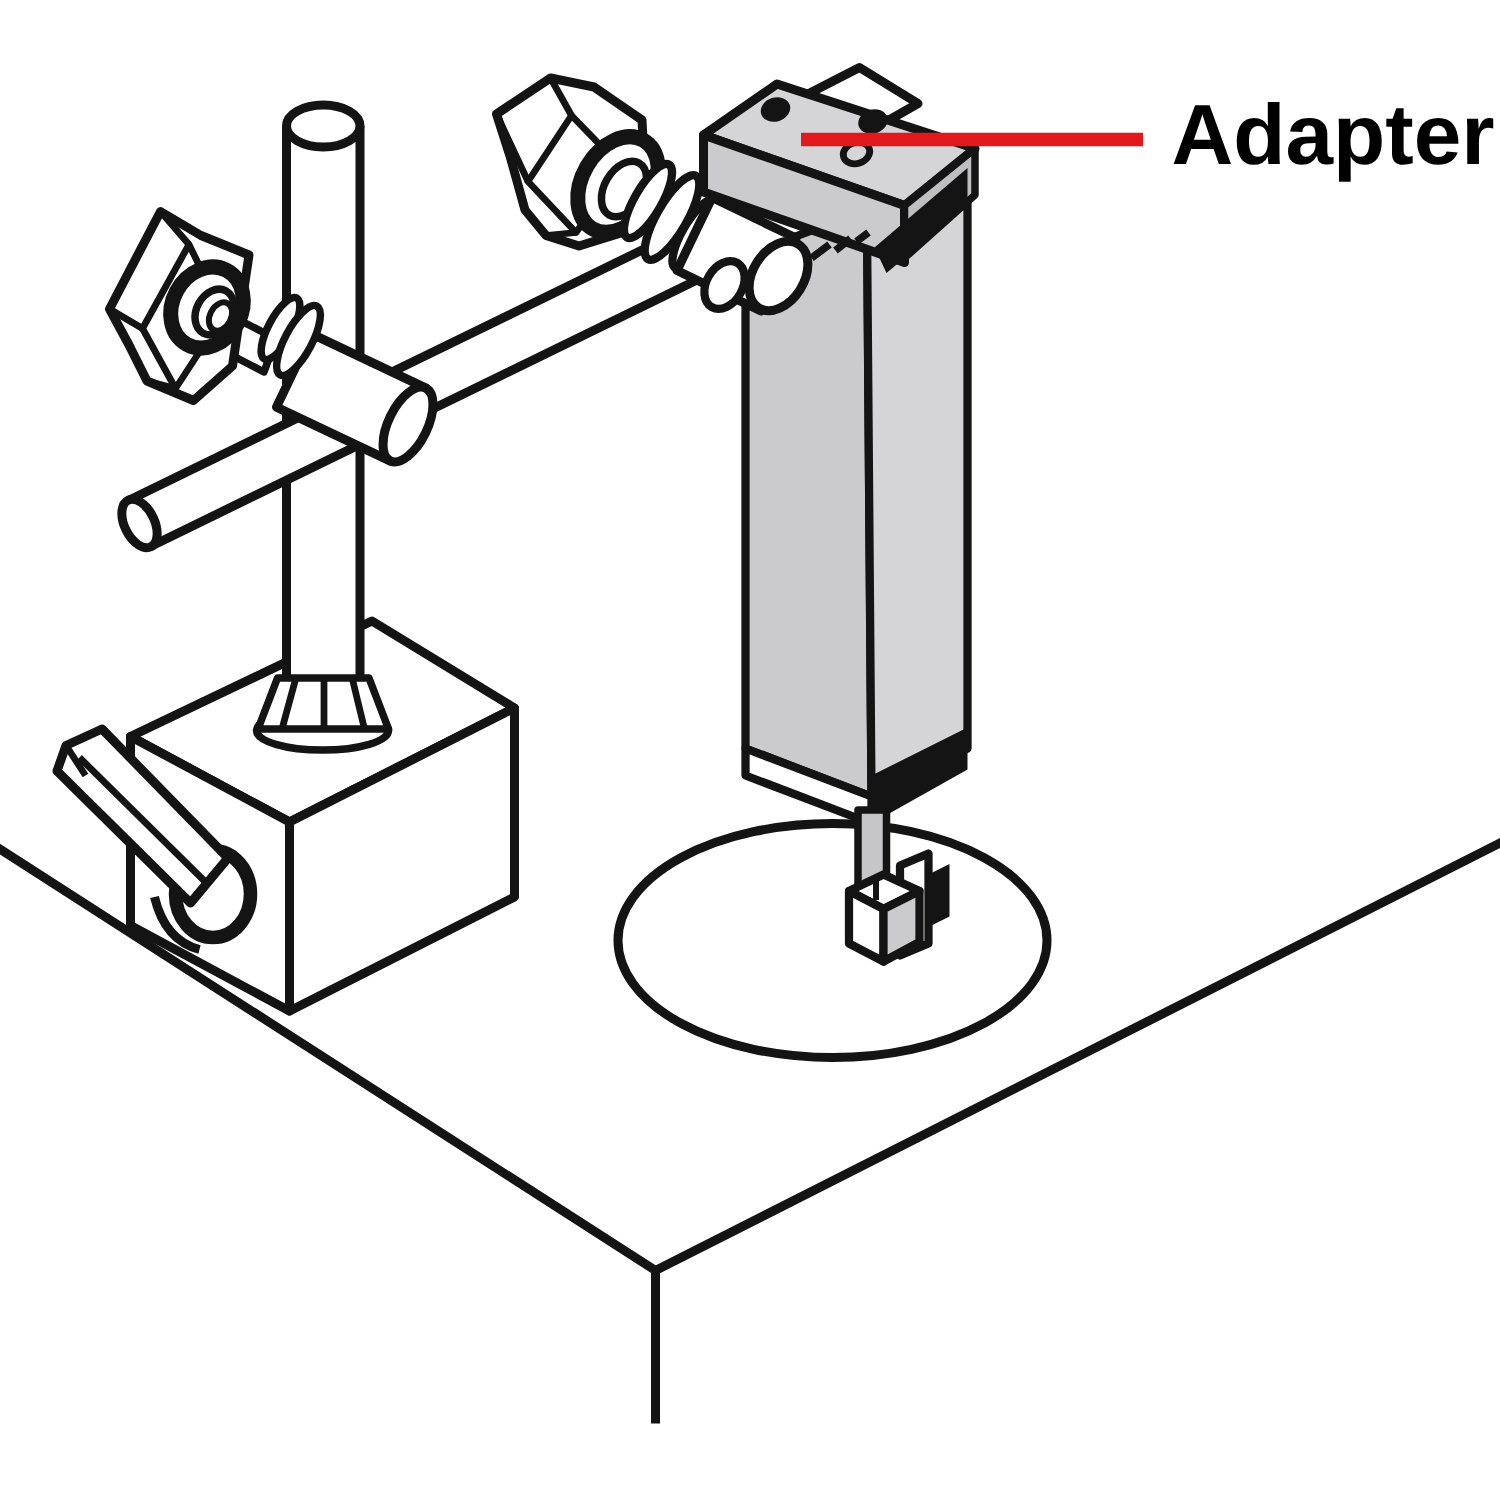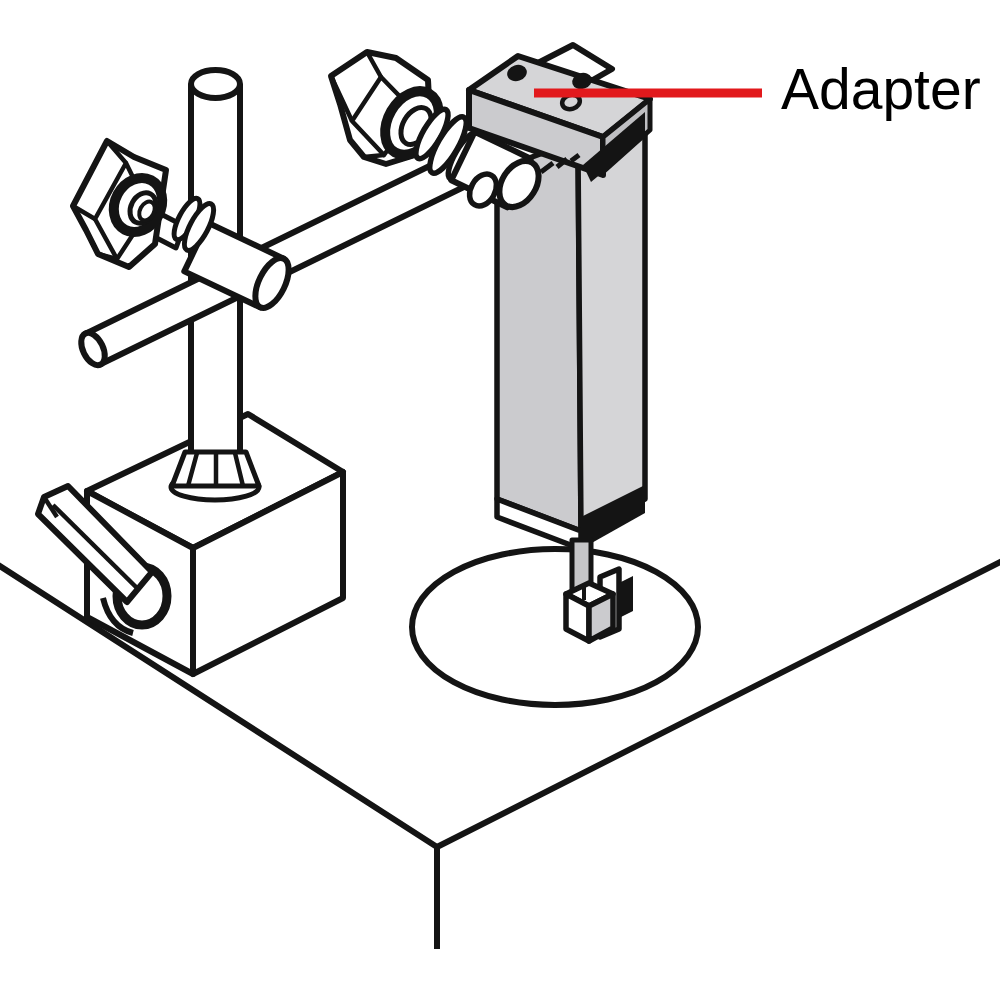--- a/index.html
+++ b/index.html
@@ -9,20 +9,21 @@
     width: 1000px;
     height: 1000px;
     overflow: hidden;
     font-family: "Liberation Sans", sans-serif;
   }
   .stage {
     position: relative;
     width: 1000px;
     height: 1000px;
     background: var(--background, #ffffff);
+    font-weight: bold;
   }
   svg { display: block; }
   svg * { stroke-linejoin: round; }
   .ln   { stroke: var(--outline, #141414); fill: none; }
   .wh   { stroke: var(--outline, #141414); fill: var(--white, #ffffff); }
   .g1   { stroke: var(--outline, #141414); fill: var(--gray_light, #d5d5d7); }
   .g2   { stroke: var(--outline, #141414); fill: var(--gray_mid, #cbcbce); }
   .g3   { stroke: var(--outline, #141414); fill: var(--gray_dark, #bfbfc2); }
   .rodg { stroke: var(--outline, #141414); fill: var(--rod_gray, #c6c6c8); }
   .blk  { stroke: none; fill: var(--outline, #141414); }

